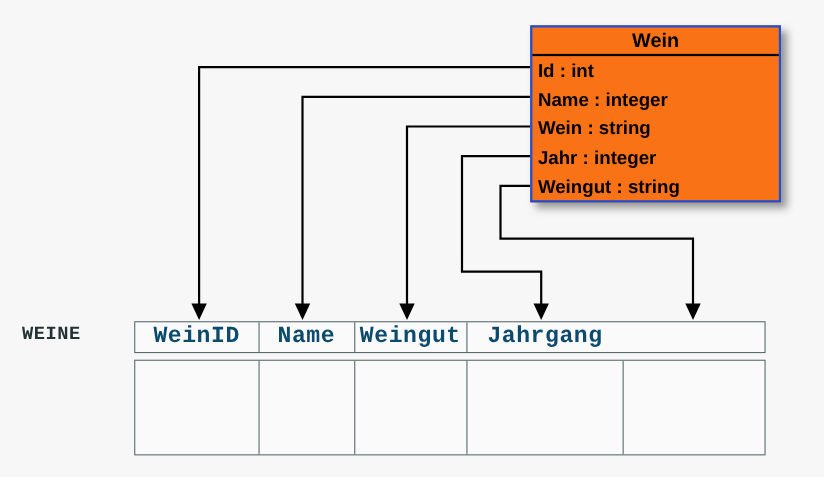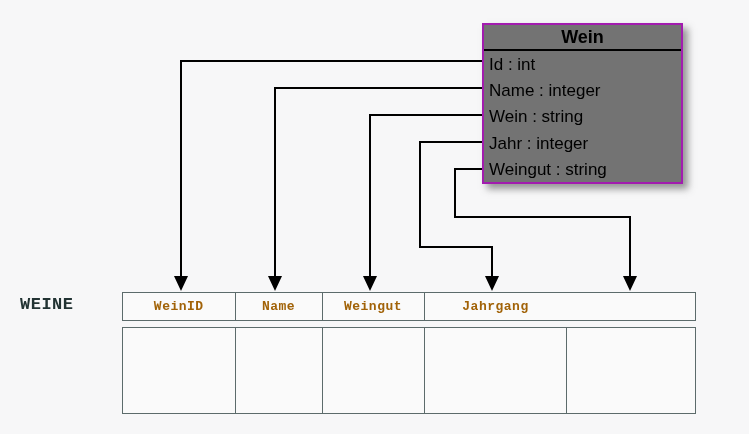--- a/index.html
+++ b/index.html
@@ -20,39 +20,40 @@
     left: 0;
     top: 0;
     width: 749px;
     height: 434px;
   }
   
   .class-box {
     position: absolute;
     left: 482px;
     top: 23px;
-    width: 201px;
+    width: 228px;
     height: 161px;
-    background: #737373;
-    border: 2px solid #a21caf;
+    background: #f97316;
+    border: 2px solid #1d4ed8;
     box-shadow: 5px 5px 7px rgba(70, 70, 70, 0.55);
     box-sizing: border-box;
     z-index: 2;
   }
   .class-title {
     height: 24px;
     border-bottom: 2px solid #000000;
     text-align: center;
     font-weight: bold;
     font-size: 18px;
     line-height: 24px;
     color: #000000;
   }
   .class-attrs {
     padding: 1px 2px 0 5px;
+    font-weight: bold;
   }
   .class-attr {
     font-size: 17px;
     line-height: 26.2px;
     color: #000000;
     white-space: nowrap;
   }
   
   .table-label {
     position: absolute;
@@ -85,22 +86,22 @@
     height: 87px;
   }
   .tbl-cell {
     border-right: 1.5px solid #5c6b6b;
     box-sizing: border-box;
     display: flex;
     align-items: center;
     justify-content: center;
     font-family: "Liberation Mono", monospace;
     font-weight: bold;
-    font-size: 13px;
-    color: #a16207;
+    font-size: 21px;
+    color: #0c4a6e;
     letter-spacing: 0.5px;
     overflow: hidden;
   }
   .tbl-cell:last-child {
     border-right: none;
   }
   .conn {
     fill: none;
     stroke: #000000;
     stroke-width: 2px;

